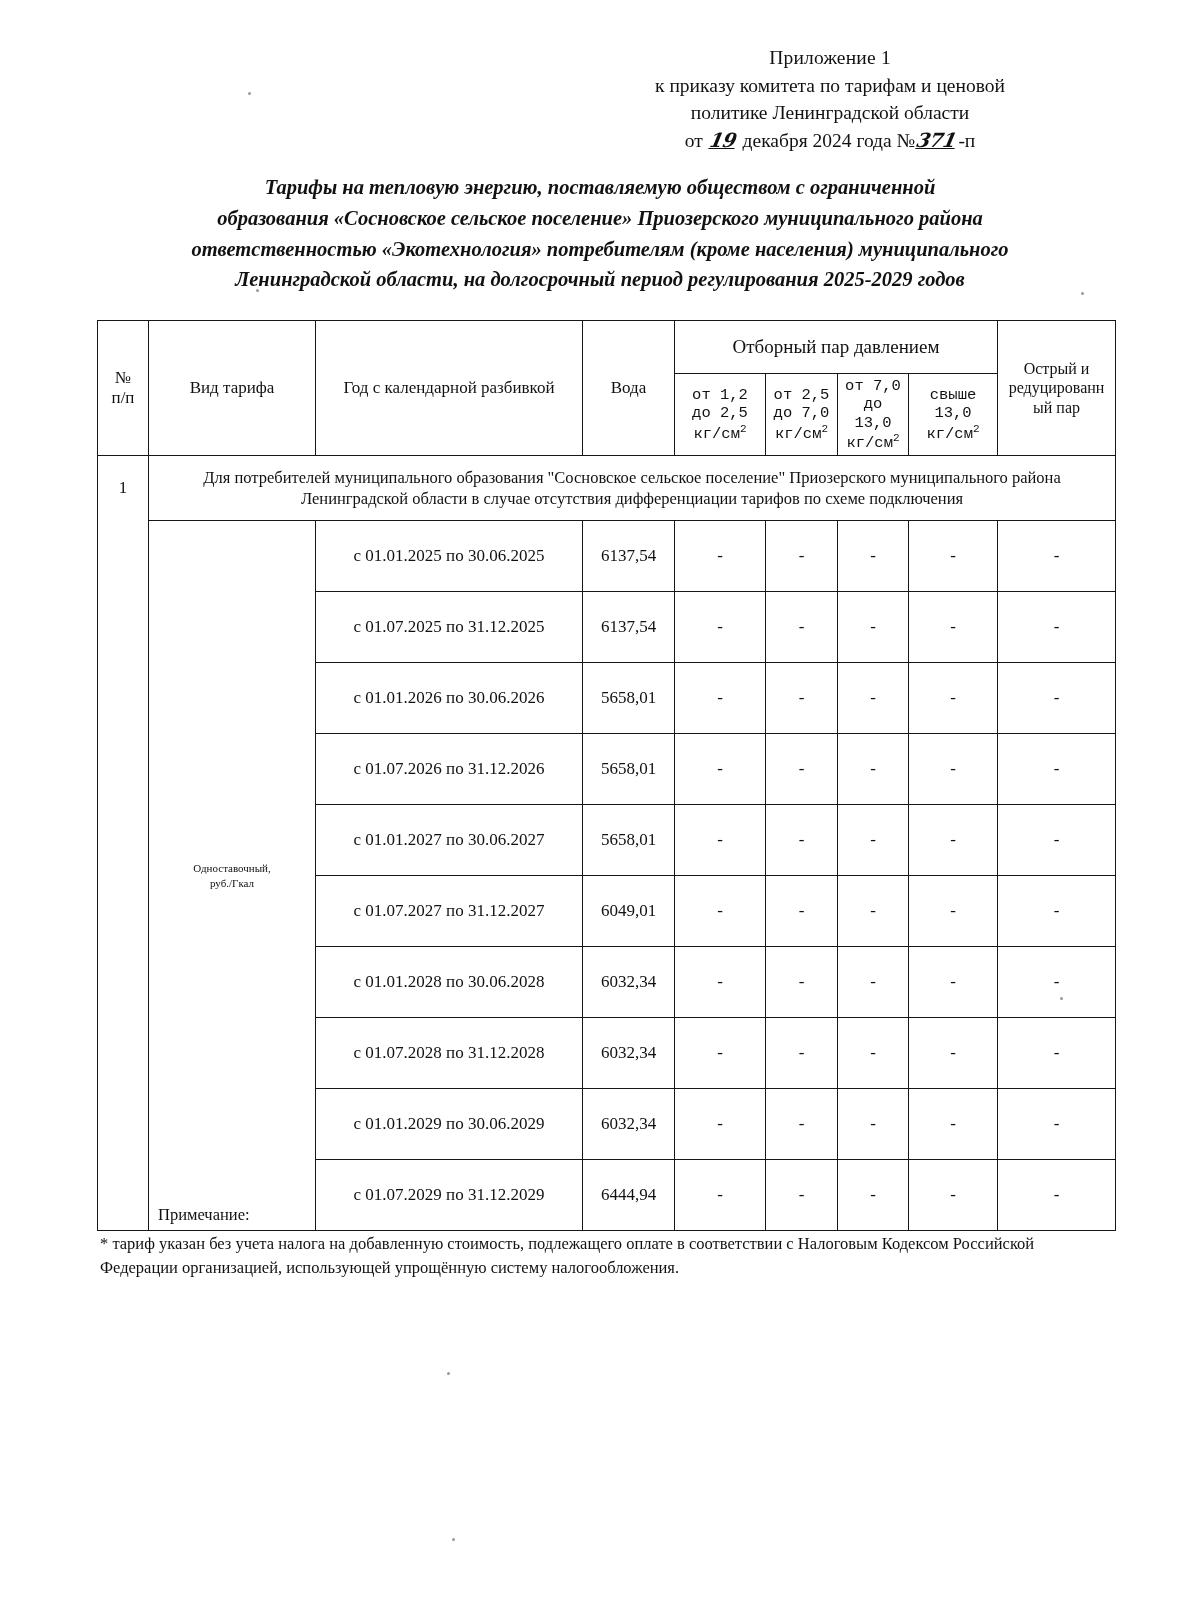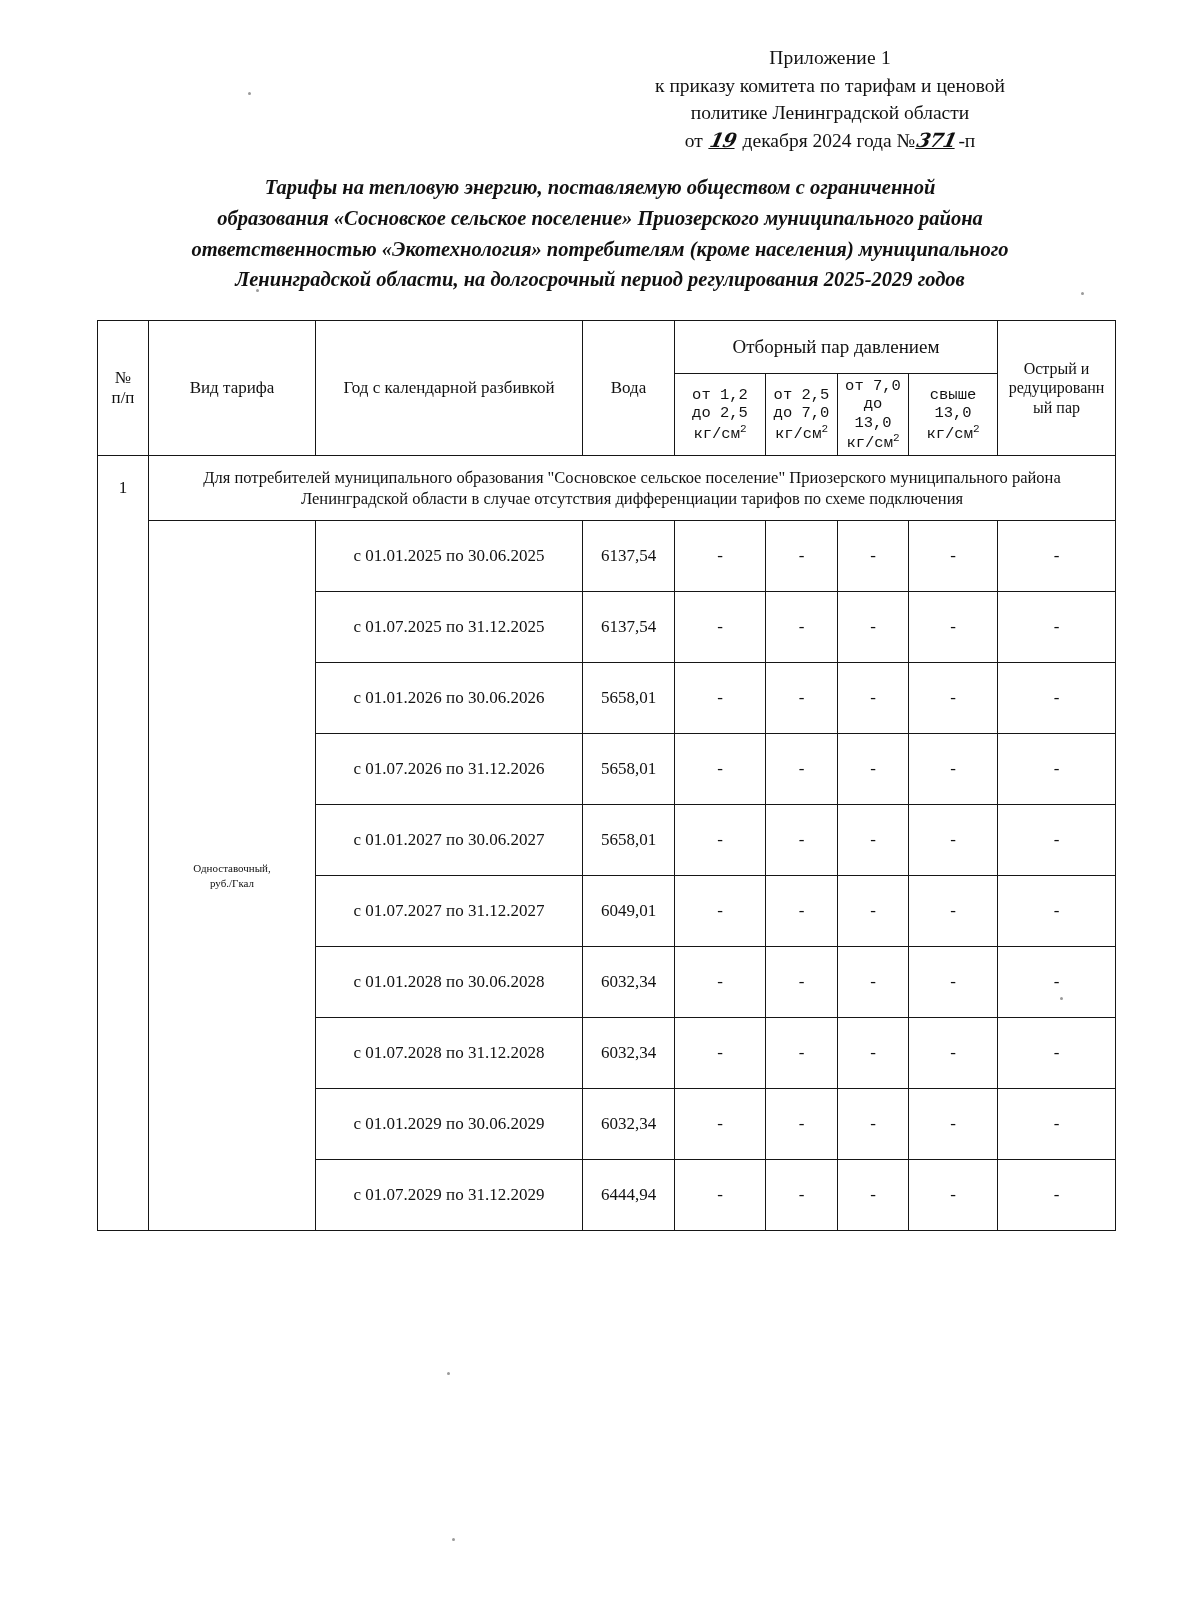--- a/index.html
+++ b/index.html
@@ -313,20 +313,24 @@
             <td class="dash-cell">-</td>
             <td class="dash-cell">-</td>
             <td class="dash-cell">-</td>
             <td class="dash-cell">-</td>
             <td class="dash-cell">-</td>
           </tr>
         </tbody>
     </table>
   </div>
 
+  <div class="note">
+    <span class="note-head">Примечание:</span>
+    <span class="note-body">* тариф указан без учета налога на добавленную стоимость, подлежащего оплате в соответствии с Налоговым Кодексом Российской Федерации организацией, использующей упрощённую систему налогообложения.</span>
+  </div>
 
   <span class="speck" style="left:248px; top:92px; width:3px; height:3px;"></span>
   <span class="speck" style="left:1081px; top:292px; width:3px; height:3px;"></span>
   <span class="speck" style="left:256px; top:289px; width:3px; height:3px;"></span>
   <span class="speck" style="left:447px; top:1372px; width:3px; height:3px;"></span>
   <span class="speck" style="left:452px; top:1538px; width:3px; height:3px;"></span>
   <span class="speck" style="left:1060px; top:997px; width:3px; height:3px;"></span>
 </div>
 
 </body></html>

